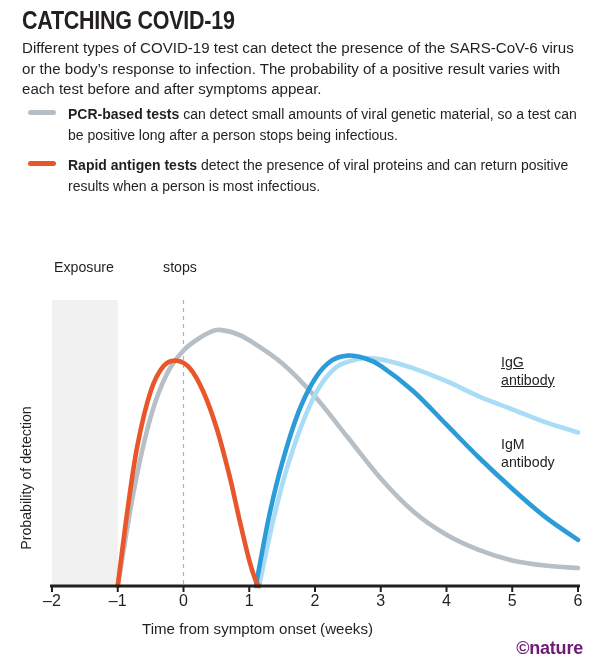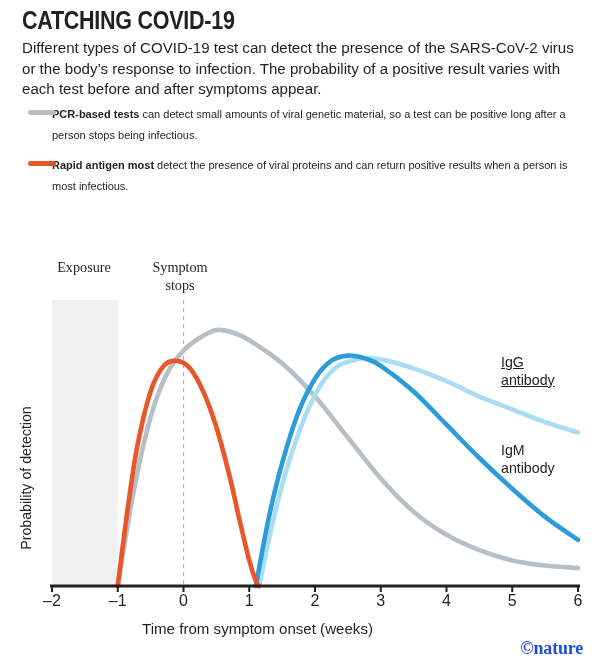--- a/index.html
+++ b/index.html
@@ -63,22 +63,22 @@
     top: 6px;
     width: 30px;
   }
   .swatch {
     width: 28px;
     height: 5px;
     border-radius: 2.5px;
     margin-bottom: 5px;
   }
   .legend-text {
-    margin-left: 30px;
-    font-size: 11px;
+    margin-left: 46px;
+    font-size: 14px;
     line-height: 20.5px;
   }
   .legend-text b {
     font-weight: bold;
   }
 
   
   .chart {
     position: absolute;
     left: 0;
@@ -88,25 +88,25 @@
   }
   .chart svg {
     display: block;
   }
   .ann {
     position: absolute;
     font-size: 14.2px;
     line-height: 17.5px;
     color: #231f20;
   }
-  .ann-center { text-align: center; font-family: Liberation Serif, serif; }
+  .ann-center { text-align: center; }
   .ann-exposure { left: 36px;  top: 11px; width: 96px; }
   .ann-symptom  { left: 128px; top: 11px; width: 104px; }
   .ann-igg      { left: 501px; top: 106px; text-decoration: underline; }
-  .ann-igm      { left: 501px; top: 194px; }
+  .ann-igm      { left: 501px; top: 188px; }
 
   .ylabel {
     position: absolute;
     left: -84px;
     top: 222px;
     width: 220px;
     text-align: center;
     font-size: 14.2px;
     transform: rotate(-90deg);
     color: #231f20;
@@ -126,49 +126,49 @@
     width: 40px;
     margin-left: -20px;
     text-align: center;
     font-size: 16px;
     color: #231f20;
   }
   .nature {
     position: absolute;
     right: 18px;
     top: 390px;
-    font-family: Liberation Serif, serif;
+    font-family: Liberation Sans, sans-serif;
     font-weight: bold;
     font-size: 18px;
-    color: #1d4ed8;
+    color: #701a75;
     letter-spacing: -0.2px;
   }
 </style>
 </head>
 <body>
 
 <div class="page">
 
   <div class="title">CATCHING COVID-19</div>
-  <div class="standfirst">Different types of COVID-19 test can detect the presence of the SARS-CoV-2 virus or the body’s response to infection. The probability of a positive result varies with each test before and after symptoms appear.</div>
+  <div class="standfirst">Different types of COVID-19 test can detect the presence of the SARS-CoV-6 virus or the body’s response to infection. The probability of a positive result varies with each test before and after symptoms appear.</div>
 
   <div class="legend">
 
     <div class="legend-row">
       <div class="legend-swatches">
         <div class="swatch" style="background:#b6bec6"></div>
       </div>
       <div class="legend-text"><b>PCR-based tests</b><span> can detect small amounts of viral genetic material, so a test can be positive long after a person stops being infectious.</span></div>
     </div>
 
     <div class="legend-row">
       <div class="legend-swatches">
         <div class="swatch" style="background:#e8562a"></div>
       </div>
-      <div class="legend-text"><b>Rapid antigen most</b><span> detect the presence of viral proteins and can return positive results when a person is most infectious.</span></div>
+      <div class="legend-text"><b>Rapid antigen tests</b><span> detect the presence of viral proteins and can return positive results when a person is most infectious.</span></div>
     </div>
 
 
   </div>
 
   <div class="chart">
 
     <svg width="601" height="414" viewBox="0 0 601 414">
       <rect id="band" fill="#f1f1f1" x="52" y="52" width="65.75" height="286"></rect>
       <line id="dashline" stroke="#b3b3b3" stroke-width="1.2" stroke-dasharray="4 4" x1="183.5" x2="183.5" y1="52" y2="338"></line>
@@ -188,21 +188,20 @@
           <line x1="512.25" x2="512.25" y1="338" y2="344" stroke="#231f20" stroke-width="2"></line>
           <line x1="578" x2="578" y1="338" y2="344" stroke="#231f20" stroke-width="2"></line>
         </g>
     </svg>
 
     <div class="ann ann-center ann-exposure">
       <div>Exposure</div>
     </div>
 
     <div class="ann ann-center ann-symptom">
-      <div>Symptom</div>
       <div>stops</div>
     </div>
 
     <div class="ann ann-igg">
       <div>IgG</div>
       <div>antibody</div>
     </div>
 
     <div class="ann ann-igm">
       <div>IgM</div>

